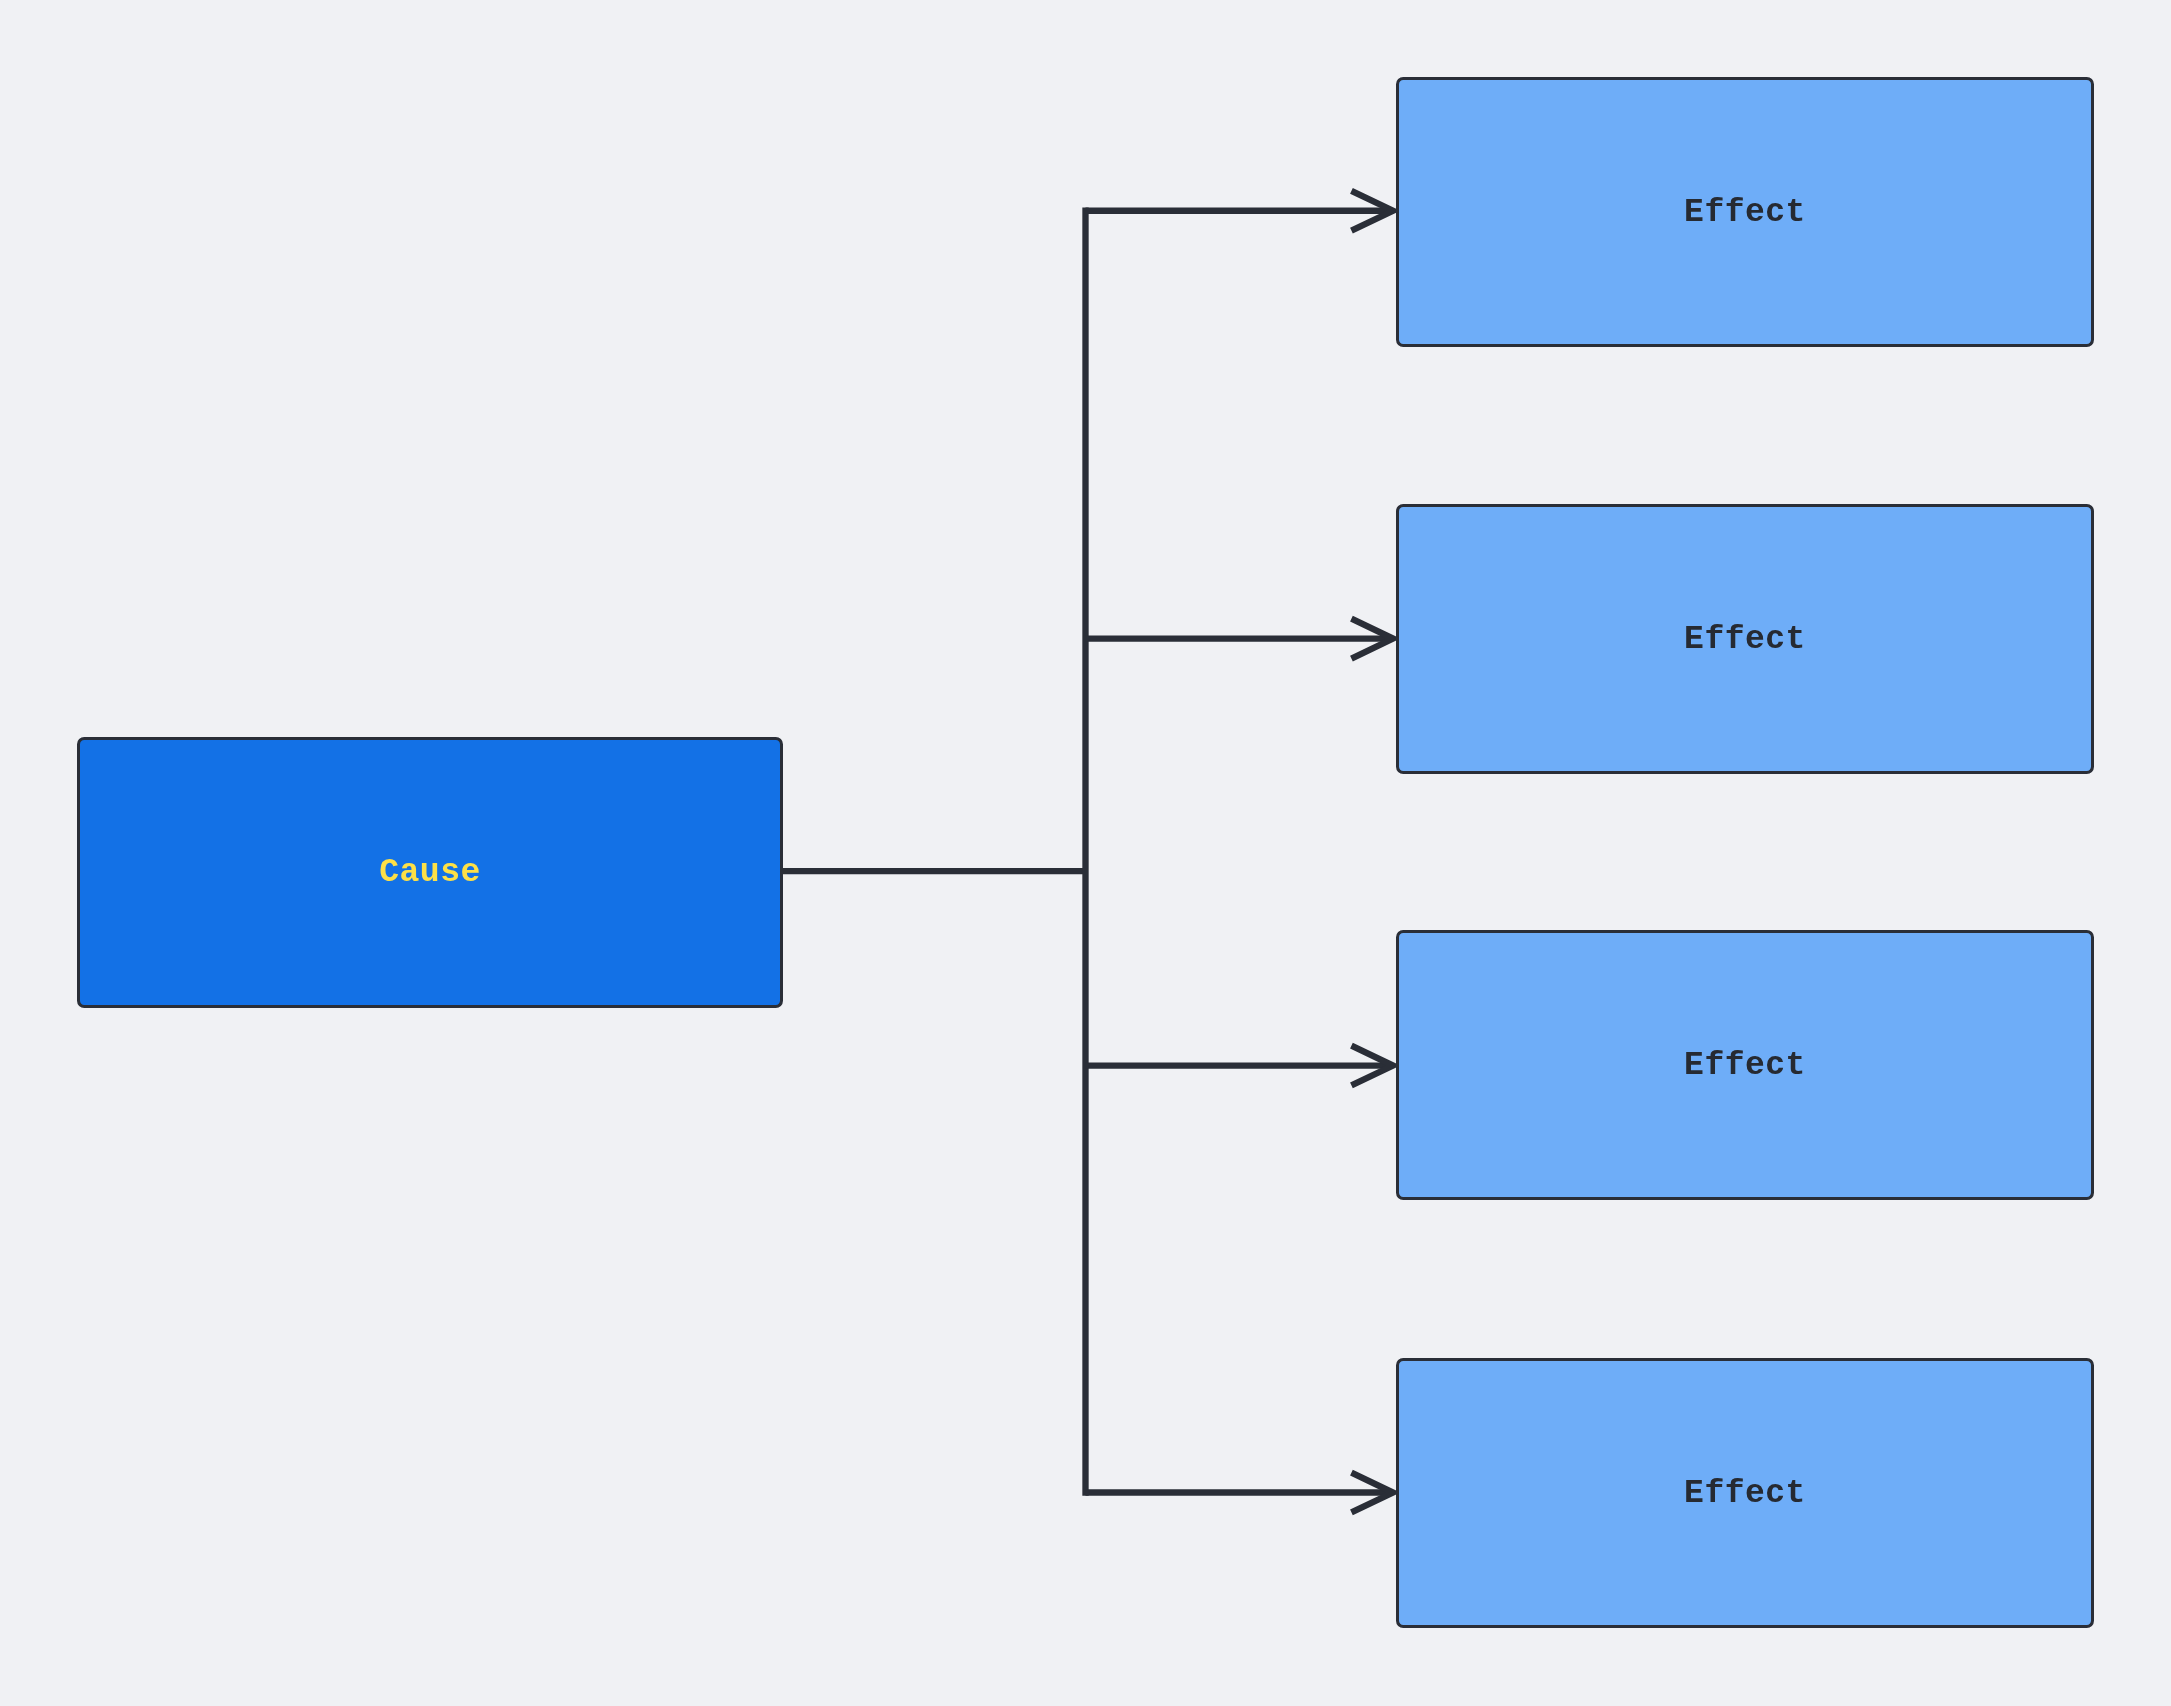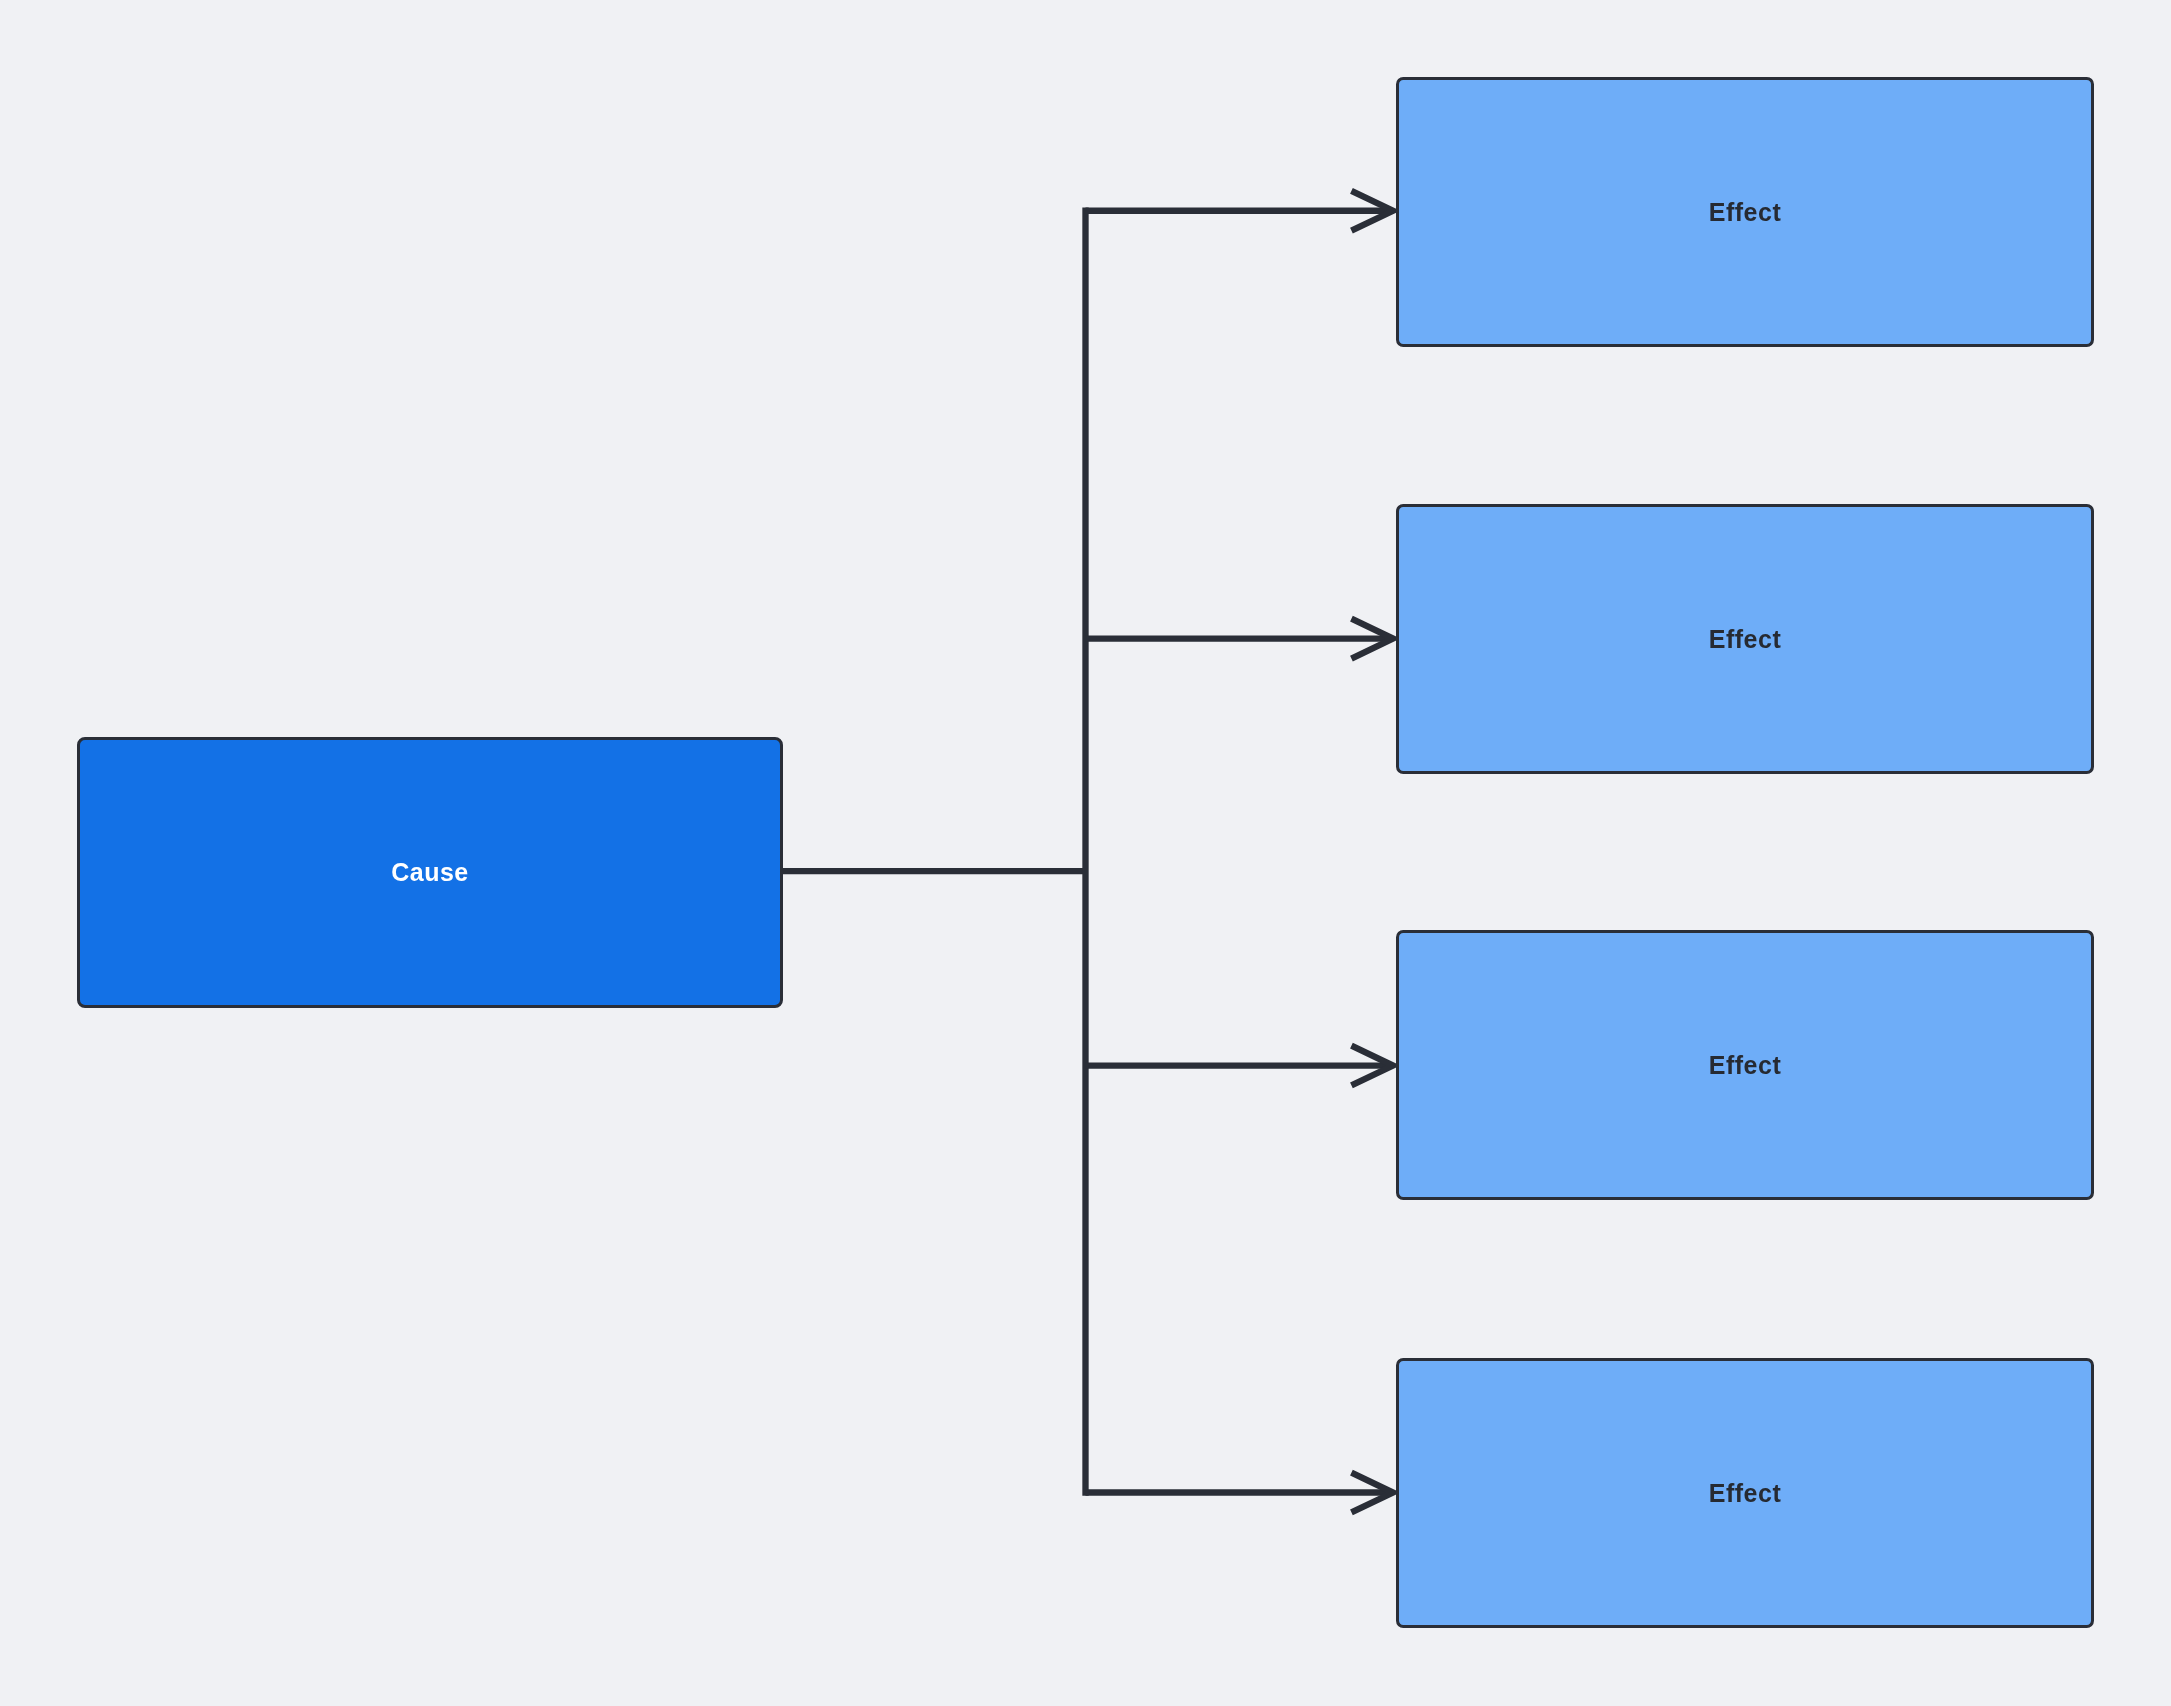--- a/index.html
+++ b/index.html
@@ -26,23 +26,24 @@
     display: block;
   }
   .node {
     position: absolute;
     box-sizing: border-box;
     border: 3.6px solid #2A2E37;
     border-radius: 7.2px;
     display: flex;
     align-items: center;
     justify-content: center;
-    font-size: 25px;
+    font-size: 33px;
     font-weight: 700;
     letter-spacing: 0.5px;
+    font-family: Liberation Mono, monospace;
   }
   .node-cause {
     left: 77px;
     top: 737px;
     width: 706px;
     height: 271px;
   }
   .node-effect {
     left: 1396px;
     width: 698px;
@@ -70,21 +71,21 @@
       <path d="M 1200 1178 H 1537"></path>
       <path d="M 1200 1650 H 1537"></path>
 
       <path d="M 1494 211 L 1540 233 L 1494 255"></path>
       <path d="M 1494 684 L 1540 706 L 1494 728"></path>
       <path d="M 1494 1156 L 1540 1178 L 1494 1200"></path>
       <path d="M 1494 1628 L 1540 1650 L 1494 1672"></path>
     </g>
   </svg>
 
-  <div class="node node-cause" style="background-color: rgb(19, 113, 230); border-color: rgb(42, 46, 55); color: #ffffff; border-radius: 8px;">
+  <div class="node node-cause" style="background-color: rgb(19, 113, 230); border-color: rgb(42, 46, 55); color: #fde047;">
     <span>Cause</span>
   </div>
 
   <div class="node node-effect node-effect-1" style="background-color: rgb(110, 173, 248); border-color: rgb(42, 46, 55); color: rgb(38, 42, 50);">
     <span>Effect</span>
   </div>
 
   <div class="node node-effect node-effect-2" style="background-color: rgb(110, 173, 248); border-color: rgb(42, 46, 55); color: rgb(38, 42, 50);">
     <span>Effect</span>
   </div>

